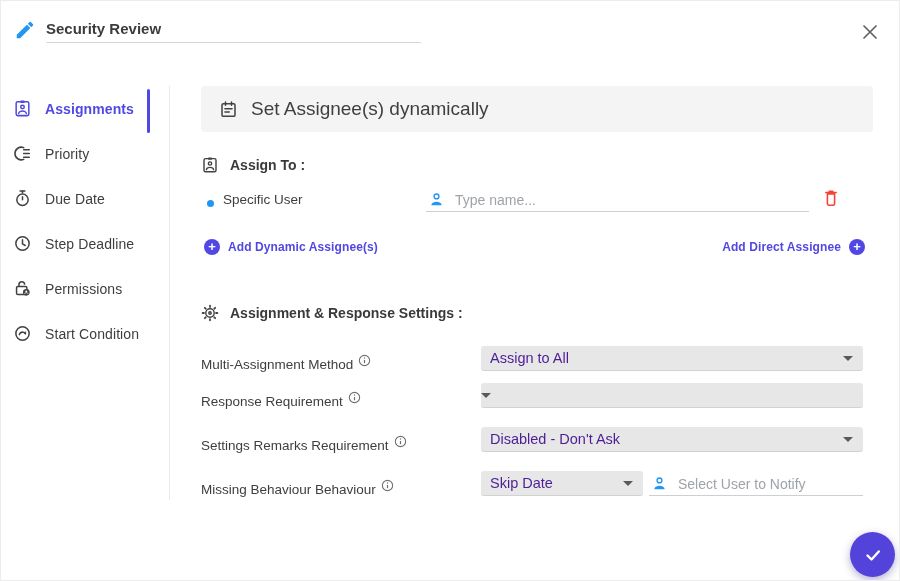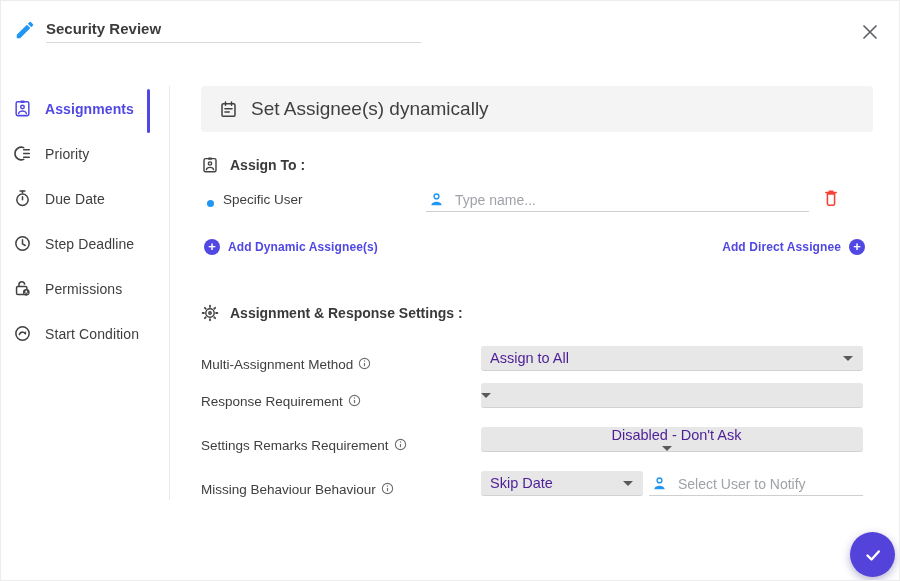--- a/index.html
+++ b/index.html
@@ -51,35 +51,35 @@
   .user-input-group input::placeholder { color:#9fa3a8; }
   .trash-btn { position:absolute; left:820px; top:187px; width:20px; height:20px; cursor:pointer; }
   .add-link { position:absolute; top:238px; display:flex; align-items:center; gap:8px; cursor:pointer; }
   #add-dynamic { left:203px; }
   #add-direct { right:34px; flex-direction:row; }
   .add-link .plus {
     width:16px; height:16px; border-radius:50%; background:#5148e4; color:#fff;
     font-size:13px; line-height:15px; text-align:center; font-weight:bold;
   }
   .add-link .a-txt { font-size:12px; font-weight:600; color:#5148e4; letter-spacing:.1px; }
-  .setting-row-label { position:absolute; left:200px; display:flex; align-items:center; gap:5px; }
+  .setting-row-label { position:absolute; left:200px; display:flex; gap:5px; }
   .setting-row-label .s-txt { font-size:13.5px; color:#3e3e3e; }
   .info-icon { width:13px; height:13px; margin-top:-4px; }
   .select-box {
     position:absolute; height:25px; background:#e7e7e8; border-radius:3px;
     display:flex; align-items:center; cursor:pointer; border-bottom:1px solid #d2d2d2;
   }
   .select-box .val { flex:1; font-size:14.5px; color:#4c1d95; padding-left:9px; white-space:nowrap; overflow:hidden; }
   .select-box .caret {
     width:0; height:0; border-left:5px solid transparent; border-right:5px solid transparent;
     border-top:5px solid #5a5a5a; margin-right:10px; flex:0 0 auto;
   }
   #select-0 { left:480px; top:345px; width:382px; }
   #select-1 { left:480px; top:382px; width:382px; }
-  #select-2 { left:480px; top:426px; width:382px;flex-direction:column; }
+  #select-2 { left:480px; top:426px; width:382px; }
   #select-3 { left:480px; top:470px; width:162px; }
   #label-0 { top:356px; } #label-1 { top:393px; } #label-2 { top:437px; } #label-3 { top:481px; }
   .fab {
     position:absolute; left:849px; top:531px; width:45px; height:45px; border-radius:50%;
     background:#5443db; display:flex; align-items:center; justify-content:center;
     box-shadow:0 3px 8px rgba(40,30,120,.35); cursor:pointer;
   }
 </style>
 </head>
 <body>

